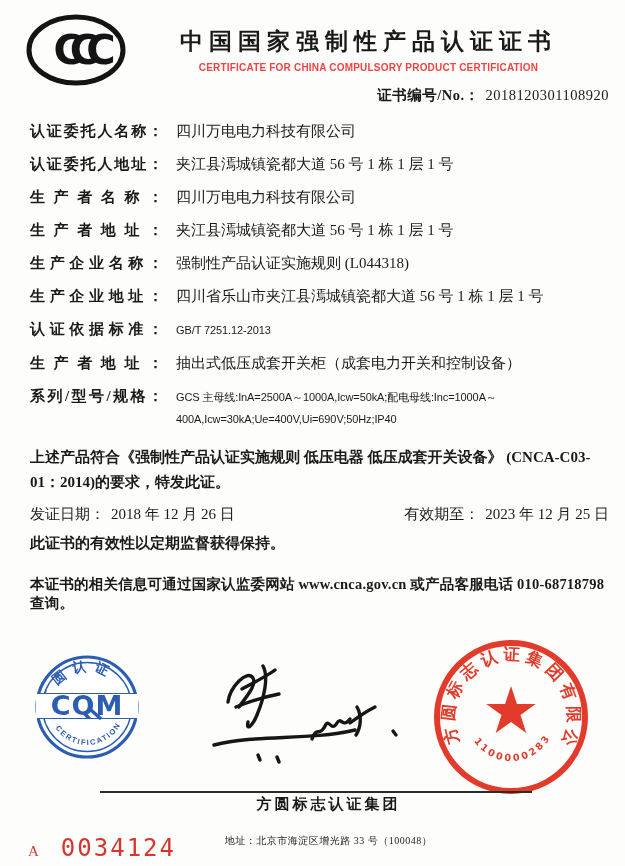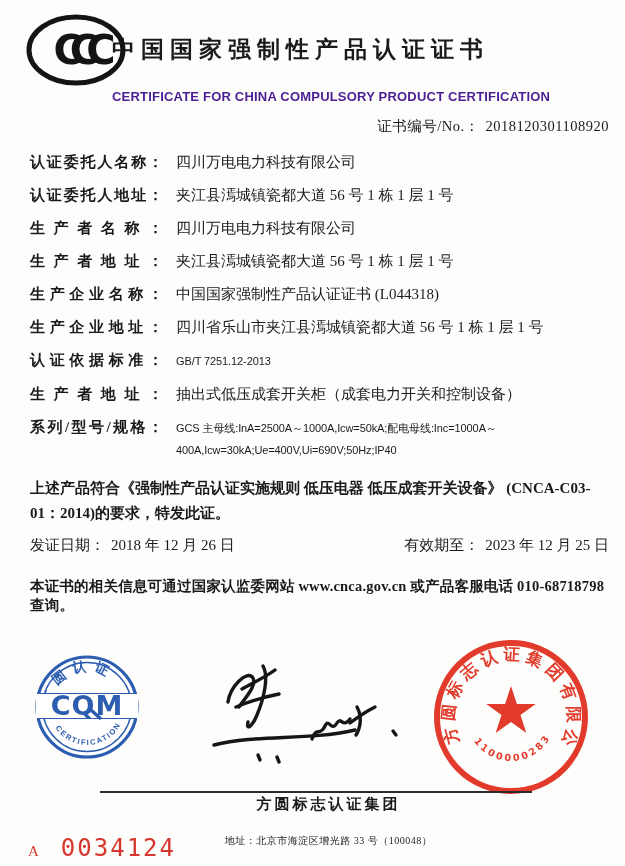--- a/index.html
+++ b/index.html
@@ -4,27 +4,27 @@
 <style>
   * { margin:0; padding:0; box-sizing:border-box; }
   html,body { background:#888; }
   .page {
     position:relative; width:625px; height:866px; margin:0 auto;
     background:#fefefdf8; background-color:#fdfdfb;
     font-family:"Liberation Serif","DejaVu Serif",serif;
     color:#1a1a1a; overflow:hidden;
   }
   
-  .header { position:relative; padding-top:20px; }
+  .header { position:relative; padding-top:12px; }
   .ccc-logo { position:absolute; left:24px; top:12px; width:104px; height:76px; }
-  .titles { margin-left:112px; }
+  .titles { margin-left:112px; text-align:center; }
   .title-cn { font-size:23px; font-weight:bold; letter-spacing:6px; padding-top:14px; white-space:nowrap; }
-  .title-en { font-family:"Liberation Sans","DejaVu Sans",sans-serif; font-size:13px; font-weight:bold; letter-spacing:0.2px; margin-top:24px; color:#4c1d95; }
+  .title-en { font-family:"Liberation Sans","DejaVu Sans",sans-serif; font-size:10px; font-weight:bold; letter-spacing:0.2px; margin-top:5px; color:#ef4444; }
   .certno-row { text-align:right; padding-right:16px; margin-top:13px; font-size:14.5px; }
-  .certno-label { font-weight:normal; letter-spacing:0.5px; }
+  .certno-label { font-weight:bold; letter-spacing:0.5px; }
   .certno-value { font-family:"Liberation Serif",serif; letter-spacing:0.5px; padding-left:6px; }
   
   .fields { margin:16px 14px 0 30px; }
   .row { display:flex; align-items:flex-start; margin-bottom:12px; }
   .row .label {
     width:133px; flex:0 0 133px; font-weight:bold; font-size:15px;
     text-align:justify; text-align-last:justify; line-height:21px;
   }
   .row .value { flex:1; padding-left:13px; font-size:15px; line-height:21px; }
   .value.tech { font-family:"Liberation Sans","DejaVu Sans",sans-serif; font-size:11px; letter-spacing:-0.1px; line-height:22px; }
@@ -80,21 +80,21 @@
     <div class="row">
       <div class="label">生产者名称：</div>
       <div class="value">四川万电电力科技有限公司</div>
     </div>
     <div class="row">
       <div class="label">生产者地址：</div>
       <div class="value">夹江县漹城镇瓷都大道 56 号 1 栋 1 层 1 号</div>
     </div>
     <div class="row">
       <div class="label">生产企业名称：</div>
-      <div class="value">中国国家强制性产品认证证书 (L044318)</div>
+      <div class="value">强制性产品认证实施规则 (L044318)</div>
     </div>
     <div class="row">
       <div class="label">生产企业地址：</div>
       <div class="value">四川省乐山市夹江县漹城镇瓷都大道 56 号 1 栋 1 层 1 号</div>
     </div>
     <div class="row">
       <div class="label">认证依据标准：</div>
       <div class="value tech">GB/T 7251.12-2013</div>
     </div>
     <div class="row">
@@ -111,20 +111,21 @@
 
   <div class="dates">
     <div>
       <span class="date-label">发证日期：</span><span class="date-value">2018 年 12 月 26 日</span>
     </div>
     <div>
       <span class="date-label">有效期至：</span><span class="date-value">2023 年 12 月 25 日</span>
     </div>
   </div>
 
+  <div class="validity-note">此证书的有效性以定期监督获得保持。</div>
   <div class="info-note">本证书的相关信息可通过国家认监委网站 www.cnca.gov.cn 或产品客服电话 010-68718798 查询。</div>
 
   <svg class="cqm-logo" viewBox="0 0 110 114" aria-hidden="true">
     <circle cx="55" cy="57" r="50" fill="#ffffff" stroke="#2c5db0" stroke-width="3.2"></circle>
     <circle cx="55" cy="57" r="44.5" fill="none" stroke="#2c5db0" stroke-width="1.4"></circle>
     <defs>
       <path id="cqmTop" d="M 21.2,69.3 A 36 36 0 1 1 88.8,69.3"></path>
       <path id="cqmBottom" d="M 19.3,70 A 38 38 0 0 0 90.7,70"></path>
     </defs>
     <text font-size="13.5" font-weight="bold" fill="#2c5db0" letter-spacing="7" font-family="'Liberation Serif',serif">

